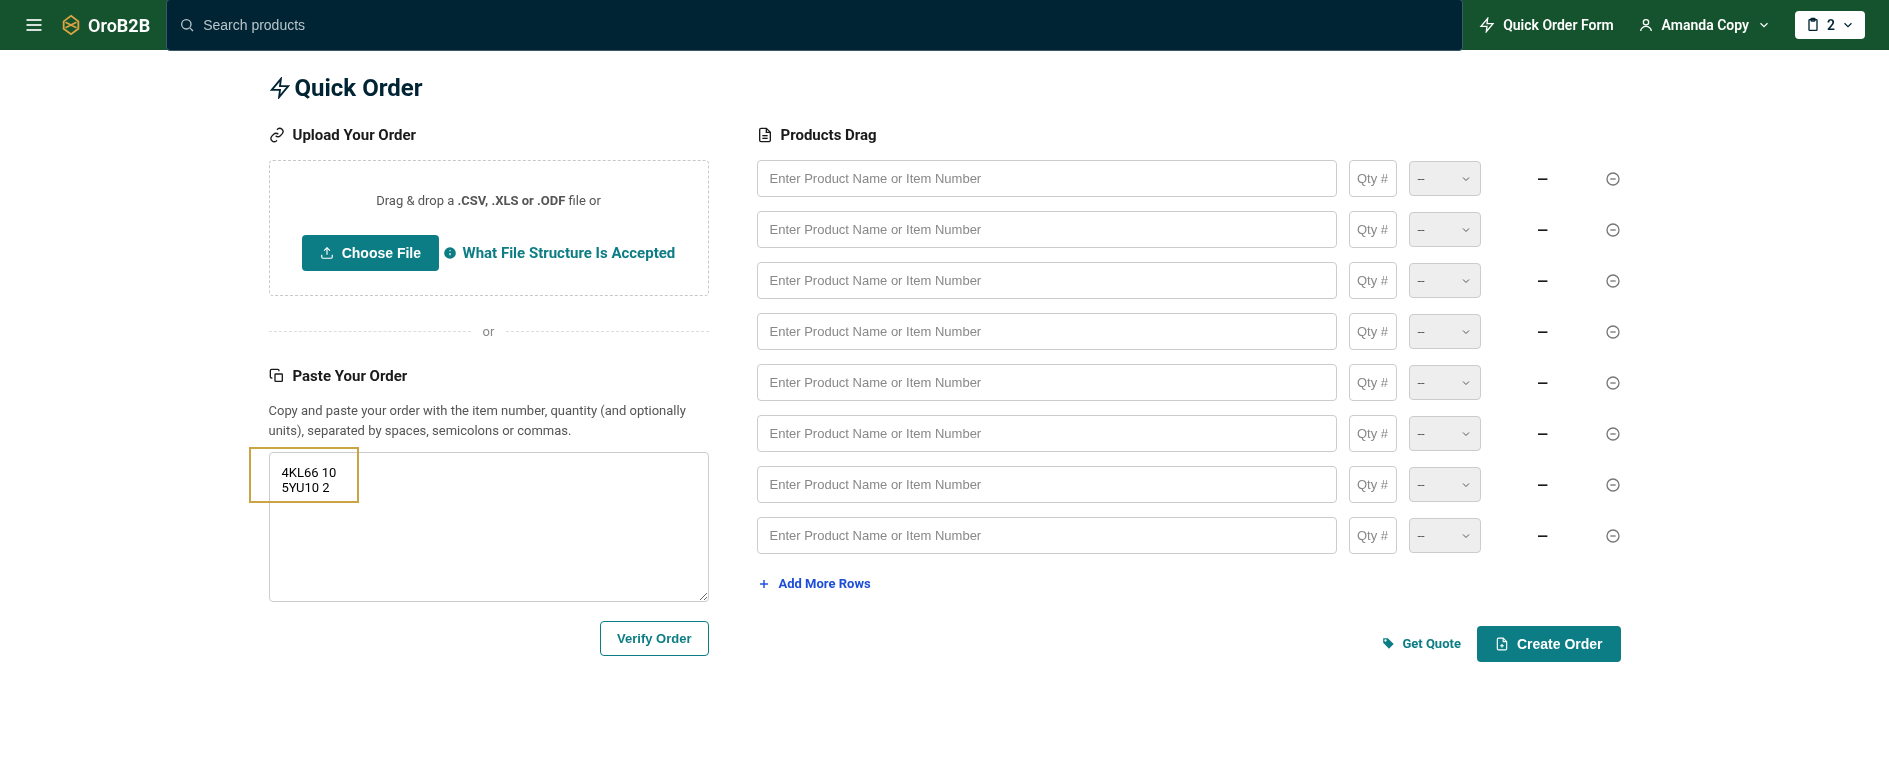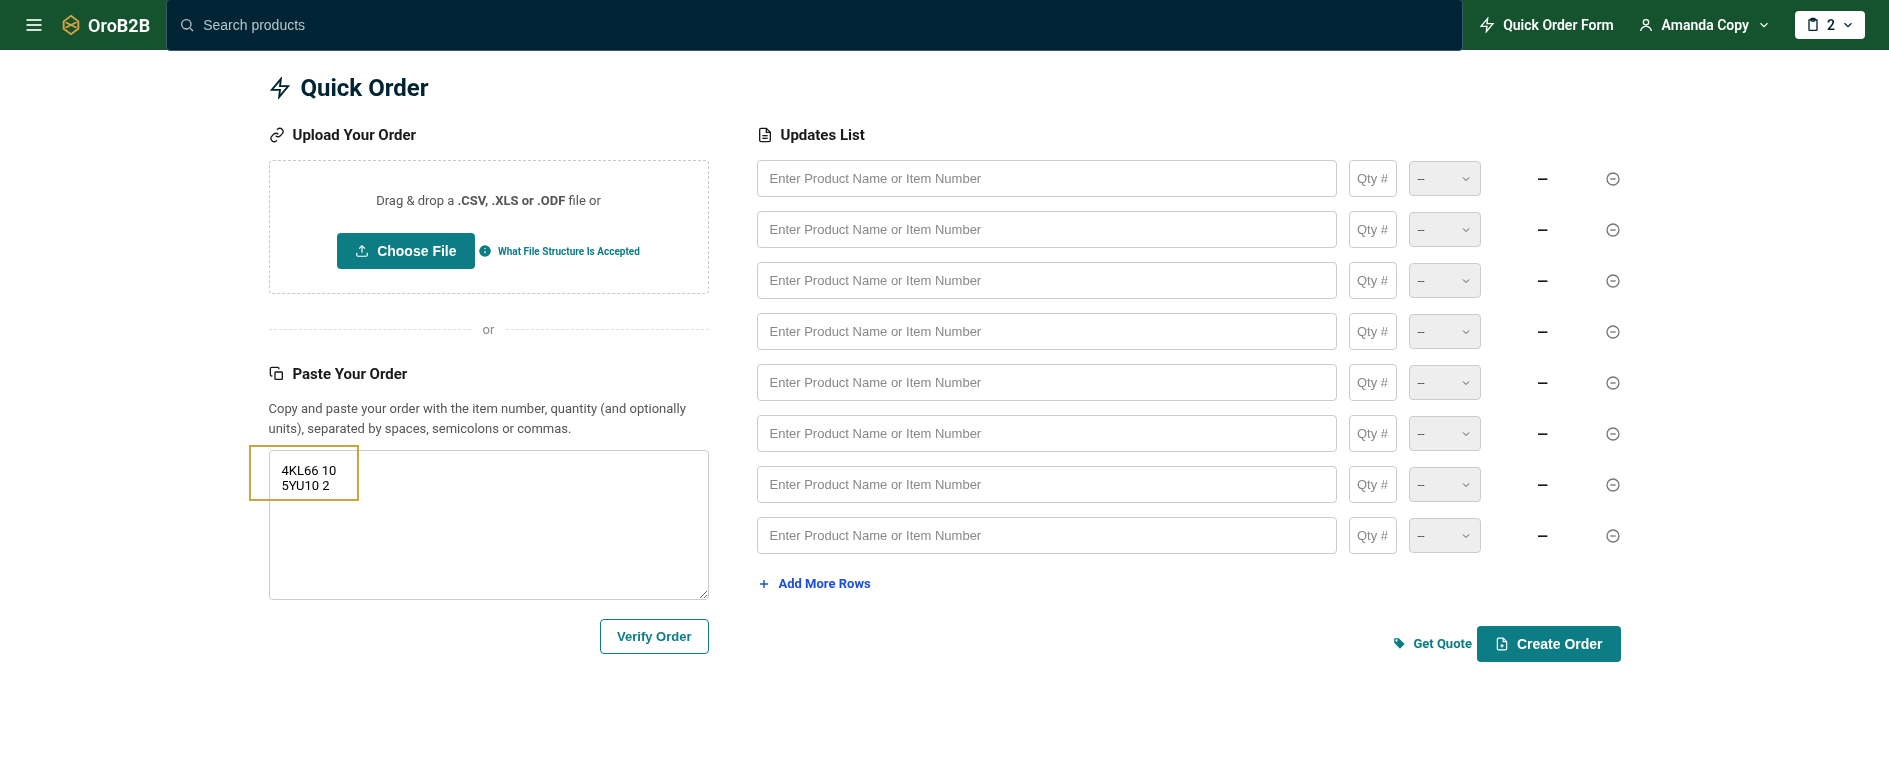--- a/index.html
+++ b/index.html
@@ -79,21 +79,21 @@
   cursor: pointer;
 }
 .container {
   max-width: 1400px;
   margin: 0 auto;
   padding: 24px;
 }
 .page-title {
   display: flex;
   align-items: center;
-  gap: 10px;
+  gap: 4px;
   font-size: 24px;
   font-weight: 700;
   color: #002434;
   margin-bottom: 24px;
 }
 .columns {
   display: flex;
   gap: 48px;
 }
 .left-col { width: 440px; flex-shrink: 0; }
@@ -130,21 +130,21 @@
   cursor: pointer;
   display: inline-flex;
   align-items: center;
   gap: 8px;
   font-size: 14px;
 }
 .file-structure-link {
   margin-top: 20px;
   color: #0c7d84;
   font-weight: 700;
-  font-size: 10px;
+  font-size: 15px;
   display: inline-flex;
   align-items: center;
   gap: 6px;
   cursor: pointer;
 }
 .or-divider {
   display: flex;
   align-items: center;
   margin: 28px 0;
   color: #888;
@@ -249,21 +249,21 @@
   color: #1d4ed8;
   font-weight: 700;
   cursor: pointer;
   font-size: 13px;
   margin-top: 8px;
 }
 .actions-row {
   display: flex;
   justify-content: flex-end;
   align-items: center;
-  gap: 5px;
+  gap: 16px;
   margin-top: 32px;
 }
 .get-quote {
   color: #0c7d84;
   font-weight: 700;
   cursor: pointer;
   display: inline-flex;
   align-items: center;
   gap: 6px;
   font-size: 13px;
@@ -410,21 +410,21 @@
     </div>
 
     <div class="right-col">
       <div class="section-title">
         <svg width="16" height="16" viewBox="0 0 24 24" fill="none" stroke="currentColor" stroke-width="2">
             <path d="M14 2H6a2 2 0 0 0-2 2v16a2 2 0 0 0 2 2h12a2 2 0 0 0 2-2V8z"></path>
             <polyline points="14 2 14 8 20 8"></polyline>
             <line x1="8" y1="13" x2="16" y2="13"></line>
             <line x1="8" y1="17" x2="16" y2="17"></line>
           </svg>
-        <span>Updates List</span>
+        <span>Products Drag</span>
       </div>
 
       <div id="product-rows">
           <div class="product-row">
     <input class="product-input" placeholder="Enter Product Name or Item Number" style="">
     <input class="qty-input" placeholder="Qty #" style="">
     <div class="unit-select">
       <span>--</span>
       <svg width="12" height="12" viewBox="0 0 24 24" fill="none" stroke="#555" stroke-width="2">
                 <polyline points="6 9 12 15 18 9"></polyline>

